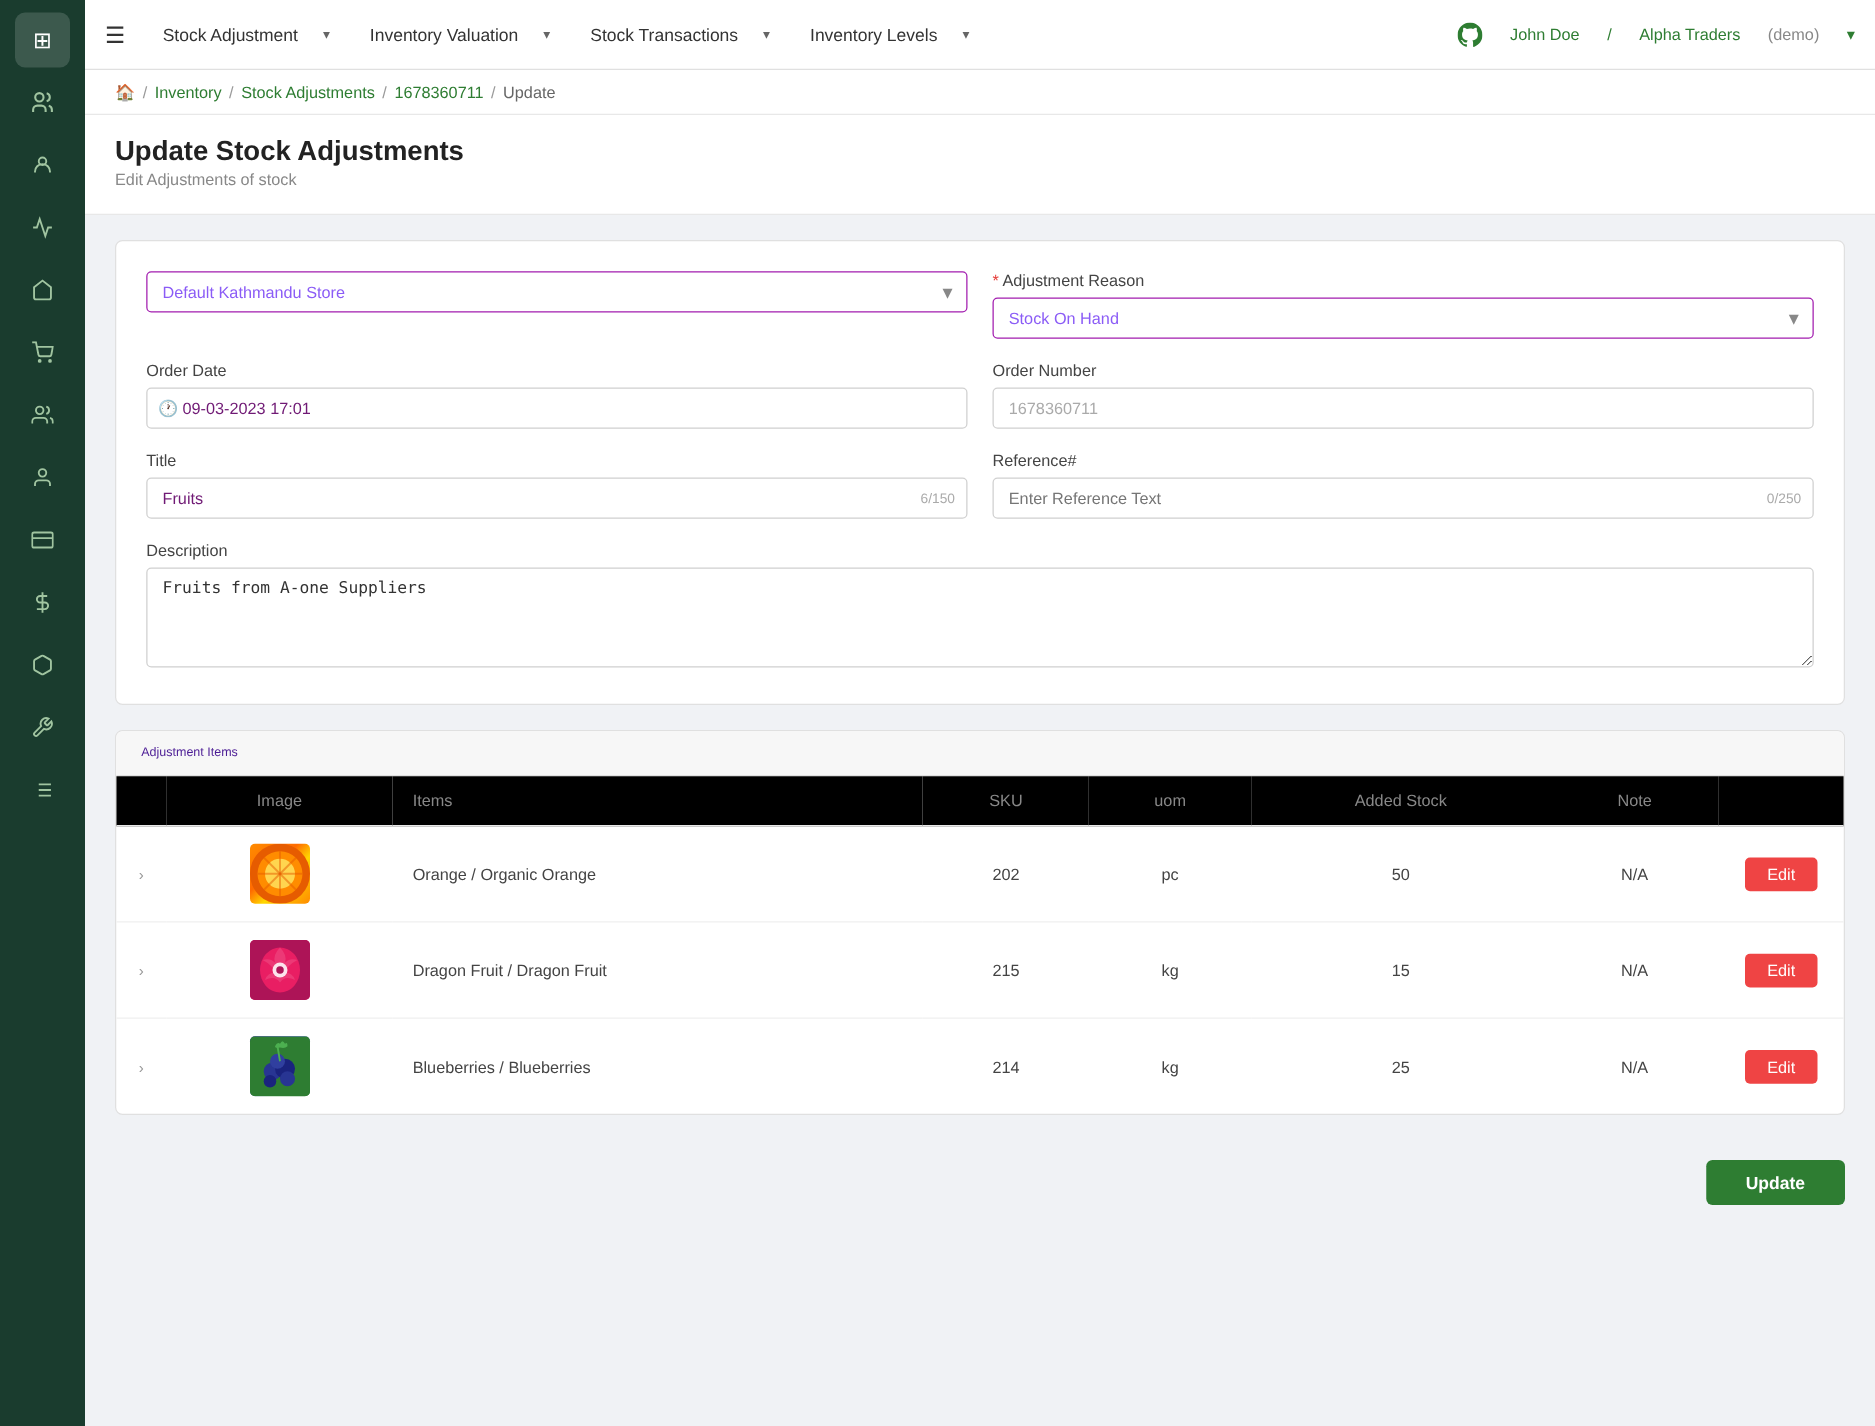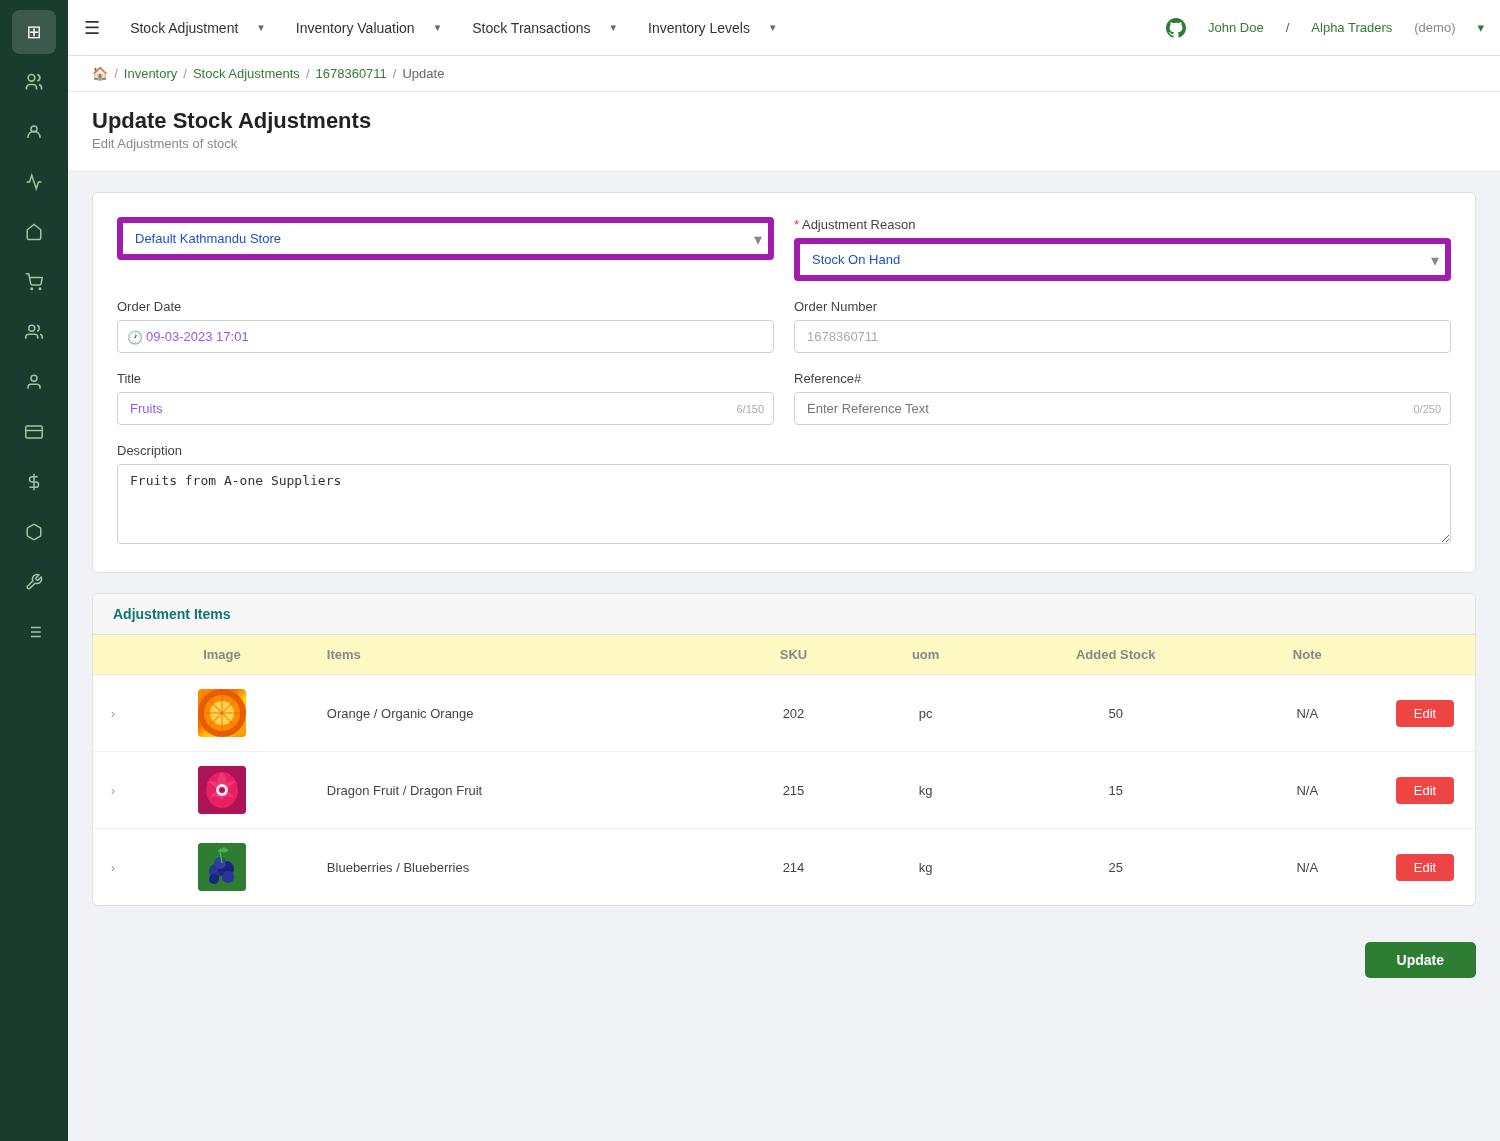--- a/index.html
+++ b/index.html
@@ -135,34 +135,34 @@
       color: #444;
       margin-bottom: 6px;
     }
 
     .form-control {
       width: 100%;
       border: 1px solid #d0d0d0;
       border-radius: 4px;
       padding: 8px 12px;
       font-size: 13px;
-      color: #8b5cf6;
+      color: #701a75;
       background: #fff;
       outline: none;
     }
     .select-wrapper {
       position: relative;
     }
     .select-wrapper select {
       width: 100%;
-      border: 6px solid #a21caf;
+      border: 1px solid #a21caf;
       border-radius: 4px;
       padding: 8px 41px 8px 12px;
       font-size: 13px;
-      color: #1d4ed8;
+      color: #8b5cf6;
       background: #fff;
       appearance: none;
       outline: none;
       cursor: pointer;
     }
     .select-wrapper::after {
       content: '▾';
       position: absolute;
       right: 12px;
       top: 50%;
@@ -221,38 +221,38 @@
     .adj-items-section {
       margin: 0 24px 20px;
       background: #fff;
       border: 1px solid #e0e0e0;
       border-radius: 6px;
       overflow: hidden;
     }
     .adj-items-header {
       background: #f7f7f7;
       padding: 12px 20px;
-      font-size: 14px;
-      font-weight: 700;
-      color: #0f766e;
+      font-size: 10px;
+      font-weight: 400;
+      color: #4c1d95;
       border-bottom: 1px solid #e0e0e0;
     }
 
     .items-table {
       width: 100%;
       border-collapse: collapse;
     }
     .items-table th {
       padding: 12px 16px;
       text-align: center;
       font-size: 13px;
-      font-weight: 700;
+      font-weight: 400;
       color: #888;
       border-bottom: 1px solid #e8e8e8;
-      background: #fef9c3;
+      background: #000000;
     }
     .items-table th:nth-child(3) { text-align: left; }
     .items-table td {
       padding: 14px 16px;
       text-align: center;
       font-size: 13px;
       color: #444;
       border-bottom: 1px solid #f0f0f0;
     }
     .items-table td:nth-child(3) { text-align: left; }

